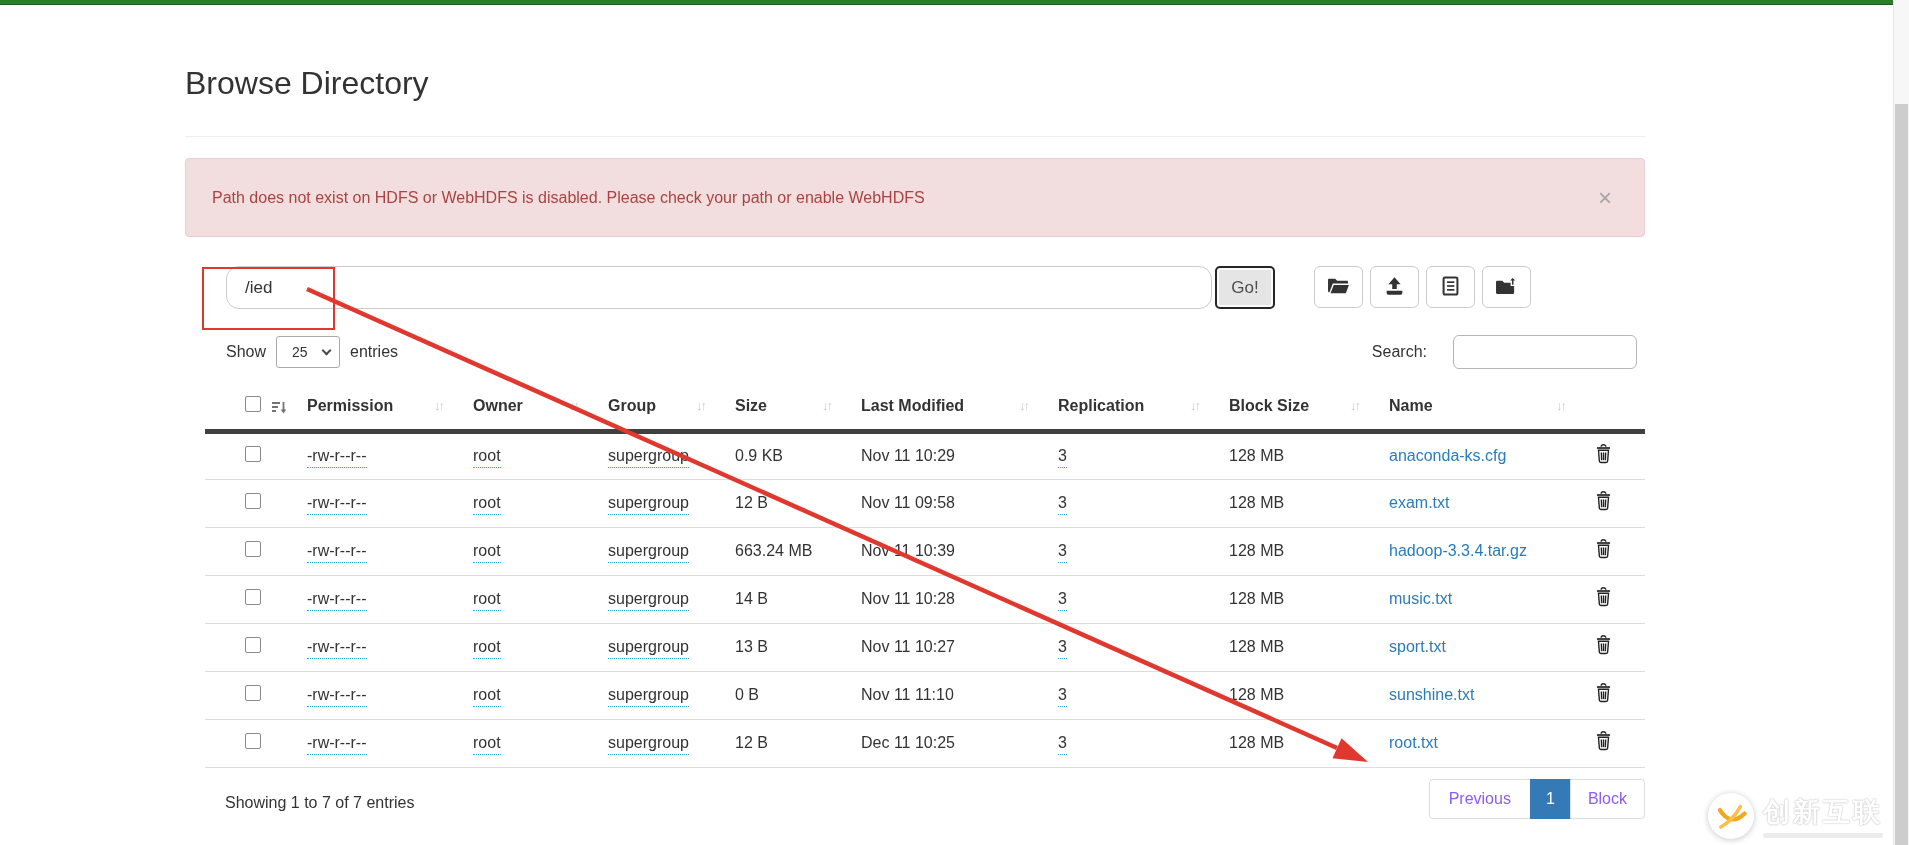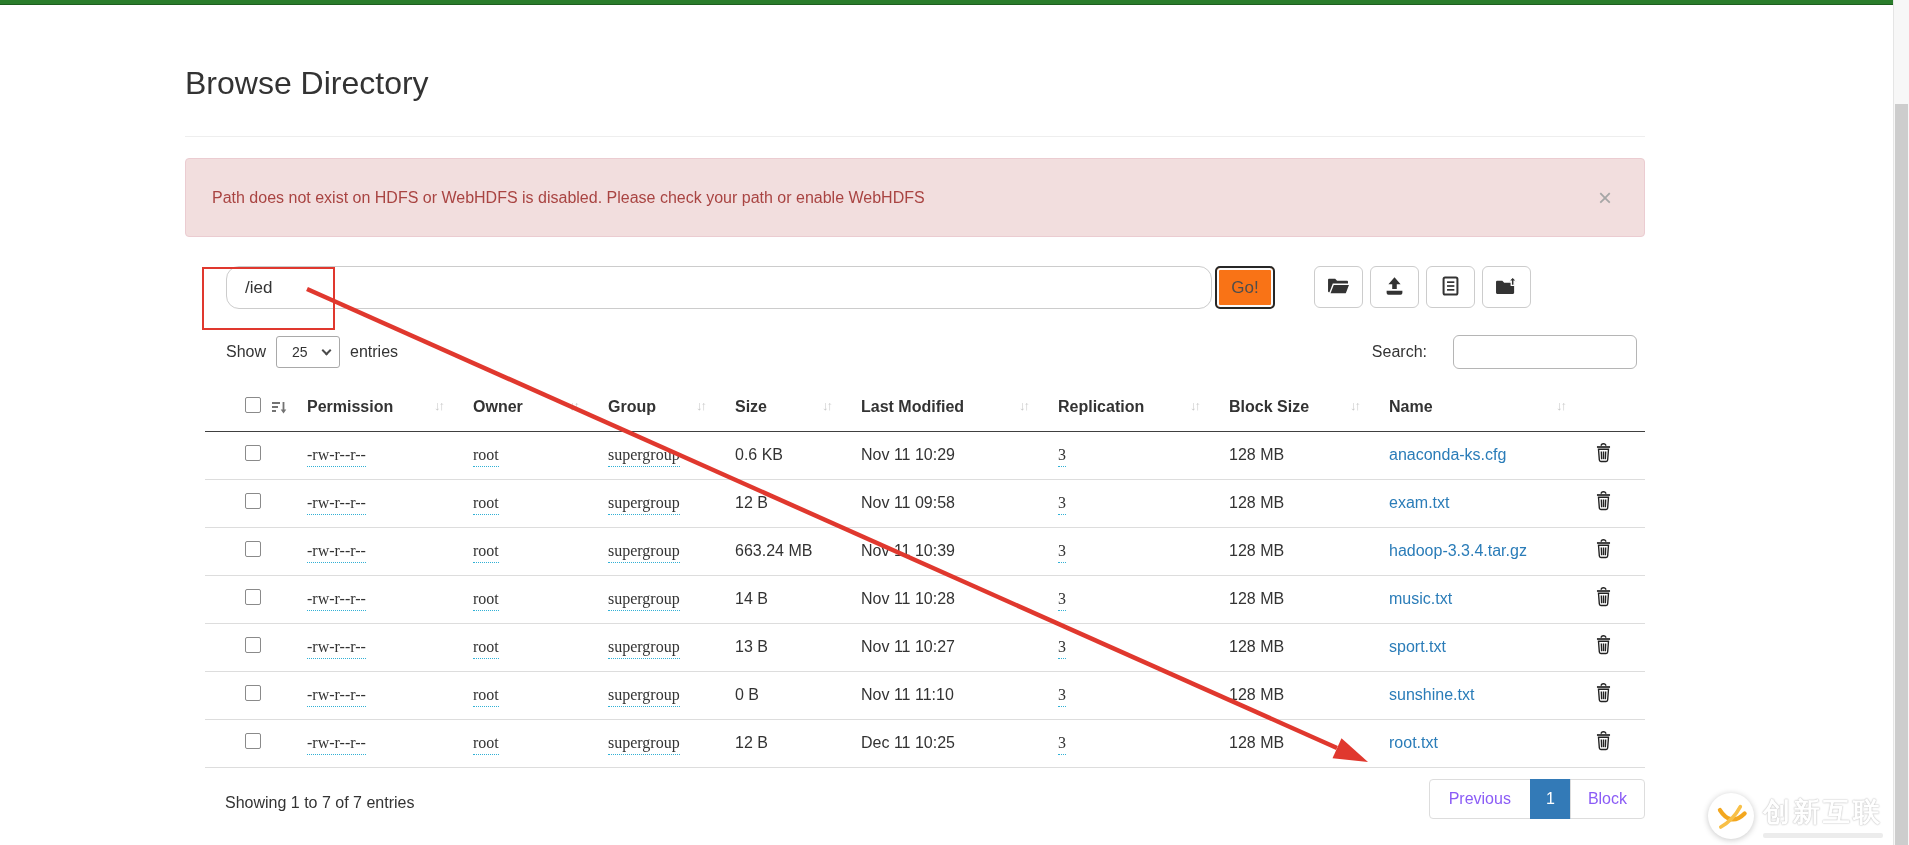--- a/index.html
+++ b/index.html
@@ -17,42 +17,42 @@
   .title-rule{margin-top:34px;border-bottom:1px solid #eee;height:0;}
   .alert{margin-top:21px;height:79px;display:flex;align-items:center;background:var(--alert-bg);
          border:1px solid var(--alert-border);border-radius:4px;color:var(--alert-text);
          font-size:16px;padding:0 26px;}
   .alert-close{margin-left:auto;background:none;border:none;color:#a6a6a6;font-size:24px;
                line-height:1;cursor:pointer;font-family:inherit;}
   .form-row{margin:29px 0 0 41px;display:flex;height:43px;align-items:stretch;}
   .path-group{display:flex;width:1049px;}
   .path-input{flex:1;border:1px solid #ccc;border-radius:13px;padding:0 18px;font-size:17px;
               color:#333;outline:none;font-family:inherit;}
-  .go-btn{width:60px;margin-left:3px;background:#f97316;border:2px solid #262626;border-radius:5px;
+  .go-btn{width:60px;margin-left:3px;background:#e5e5e5;border:2px solid #262626;border-radius:5px;
           font-size:17px;color:#4d4d4d;box-shadow:inset 0 0 0 2px #fafafa;cursor:pointer;font-family:inherit;}
   .icon-group{margin-left:39px;display:flex;gap:7px;}
   .icon-btn{width:49px;height:42px;background:#fff;border:1px solid #ccc;border-radius:6px;
             display:flex;align-items:center;justify-content:center;cursor:pointer;padding:0;}
   .controls-row{margin:25px 8px 0 41px;display:flex;align-items:center;font-size:16px;height:36px;}
   .select-box{margin:0 10px;position:relative;}
   .page-size{appearance:none;-webkit-appearance:none;width:64px;height:32px;border:1px solid #a9a9a9;
              border-radius:3px;padding:0 22px 0 15px;font-size:14px;color:#333;background:#fff;font-family:inherit;}
   .sel-chev{position:absolute;right:10px;top:11px;width:7px;height:7px;border-left:2px solid #4a4a4a;
             border-bottom:2px solid #4a4a4a;transform:rotate(-45deg);pointer-events:none;}
   .search-wrap{margin-left:auto;display:flex;align-items:center;gap:26px;}
   .search-input{width:184px;height:34px;border:1px solid #b5b5b5;border-radius:6px;outline:none;
                 padding:0 10px;font-size:15px;font-family:inherit;}
   table.files{margin:13px 0 0 20px;width:1440px;border-collapse:collapse;table-layout:fixed;font-size:16px;}
-  table.files th{height:48px;text-align:left;font-weight:700;border-bottom:1px solid #404040;
+  table.files th{height:48px;text-align:left;font-weight:700;border-bottom:5px solid #404040;
                  position:relative;padding:0 0 0 12px;color:#333;cursor:pointer;}
   table.files th.cb-col,table.files td.cb-col{padding-left:36px;}
   table.files td{height:48px;border-bottom:1px solid #ddd;padding:0 0 0 12px;}
   .sort-pair{position:absolute;right:18px;top:15px;color:#c9c9c9;font-size:13px;letter-spacing:-2px;font-weight:400;}
   .sort-active{position:absolute;right:8px;top:17px;}
-  .dot{border-bottom:1px dotted var(--dotted-underline);padding-bottom:3px;cursor:pointer;font-family:Liberation Serif, serif;}
+  .dot{border-bottom:1px dotted var(--dotted-underline);padding-bottom:3px;cursor:pointer;}
   .file-link{color:var(--link-blue);text-decoration:none;cursor:pointer;}
   .trash-btn{background:none;border:none;cursor:pointer;padding:0;display:inline-flex;}
   input[type=checkbox]{width:16px;height:16px;accent-color:#fff;border:1px solid #8a8a8a;
                        appearance:none;-webkit-appearance:none;background:#fff;border-radius:2px;cursor:pointer;}
   .footer-row{margin-top:11px;display:flex;align-items:center;justify-content:space-between;}
   .summary{margin-left:40px;font-size:16px;color:#333;margin-top:8px;}
   .pagination{display:flex;}
   .page-item{height:40px;display:flex;align-items:center;border:1px solid #ddd;background:#fff;
              color:#8b5cf6;font-size:16px;cursor:pointer;}
   .page-prev{padding:0 19px;border-radius:4px 0 0 4px;}
@@ -206,21 +206,21 @@
     </thead>
     <tbody>
 
         <tr>
           <td class="cb-col">
             <input type="checkbox" style="">
           </td>
           <td><span class="dot">-rw-r--r--</span></td>
           <td><span class="dot">root</span></td>
           <td><span class="dot">supergroup</span></td>
-          <td>0.6 KB</td>
+          <td>0.9 KB</td>
           <td>Nov 11 10:29</td>
           <td><span class="dot">3</span></td>
           <td>128 MB</td>
           <td><a class="file-link">anaconda-ks.cfg</a></td>
           <td>
             <button class="trash-btn">
               <span>
                 <svg width="17" height="20" viewBox="0 0 22 26" fill="none" stroke="#222" stroke-width="1.8">
                   <path d="M8 3.5a3 2.5 0 0 1 6 0"></path>
                   <line x1="2.5" y1="5.2" x2="19.5" y2="5.2" stroke-width="2.2"></line>

